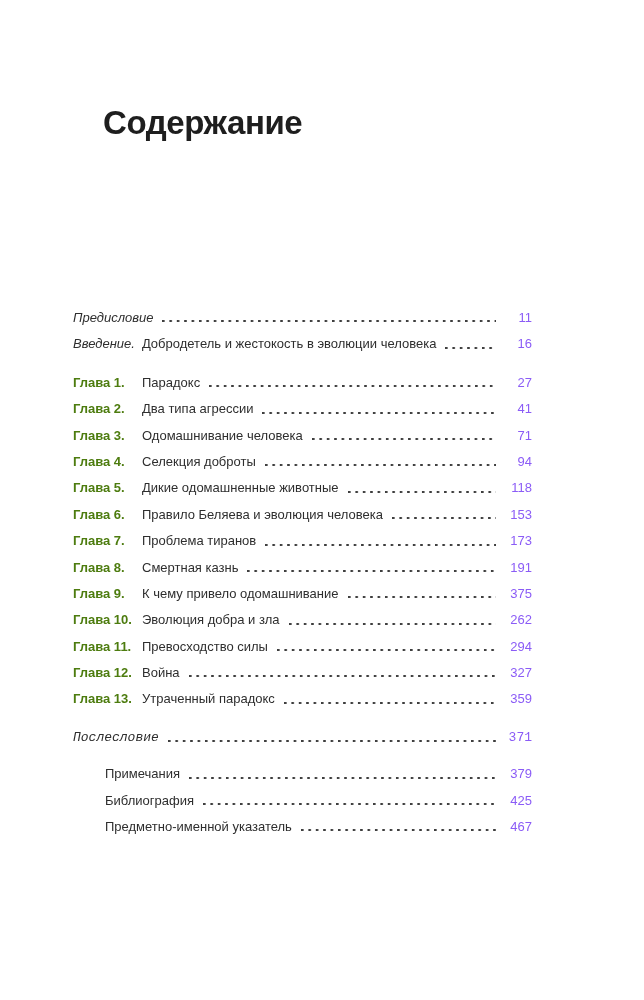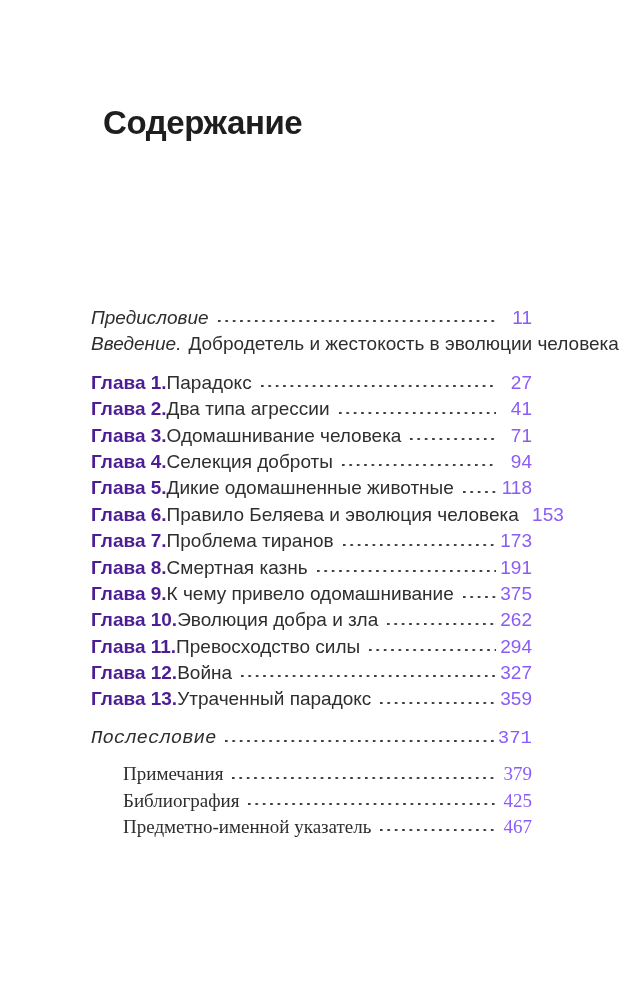--- a/index.html
+++ b/index.html
@@ -15,38 +15,38 @@
     padding: 104px 112px 0 73px;
   }
   .page-title {
     margin: 0 0 0 30px;
     font-size: 33px;
     line-height: 38px;
     font-weight: 700;
     letter-spacing: -0.4px;
     color: #1e1e1e;
   }
-  .toc { margin-top: 163px; font-size: 19px; margin-left: 18px; }
+  .toc { margin-top: 163px; font-size: 13px; }
   .row {
     display: flex;
     align-items: baseline;
     height: 26.4px;
     line-height: 26.4px;
     white-space: nowrap;
   }
   .grp-chapters { margin-top: 12px; }
   .grp-back { margin-top: 12px; font-family: Liberation Mono, monospace; }
-  .grp-appendix { margin-top: 10px; font-family: Liberation Serif, serif; }
+  .grp-appendix { margin-top: 10px; }
   .grp-appendix .row { padding-left: 32px; }
   .italic { font-style: italic; }
   .intro-label { margin-right: 7px; }
   .chapter-label {
     flex: 0 0 69px;
     font-weight: 700;
-    color: #4c1d95;
+    color: #4d7c0f;
   }
   .entry-title { flex: 0 0 auto; }
   .leader {
     flex: 1 1 auto;
     align-self: flex-end;
     height: 4px;
     margin: 0 2px 8px 9px;
     background-image: radial-gradient(circle at 1.2px 2px, #3d3d3d 1.15px, rgba(0,0,0,0) 1.5px);
     background-size: 7.4px 4px;
     background-repeat: repeat-x;

